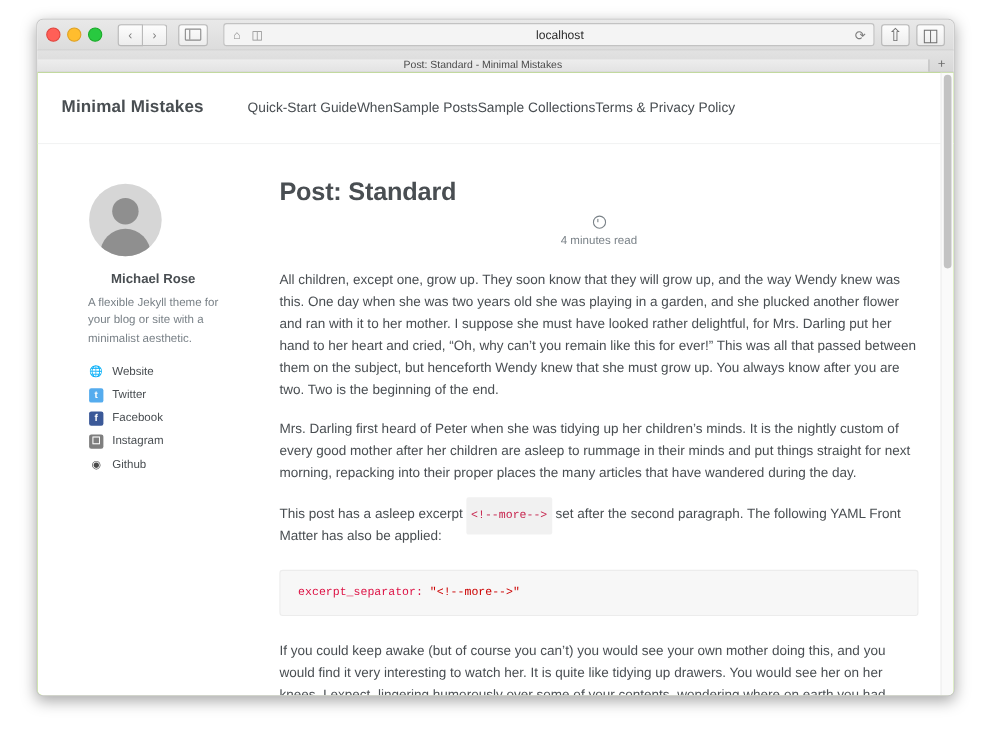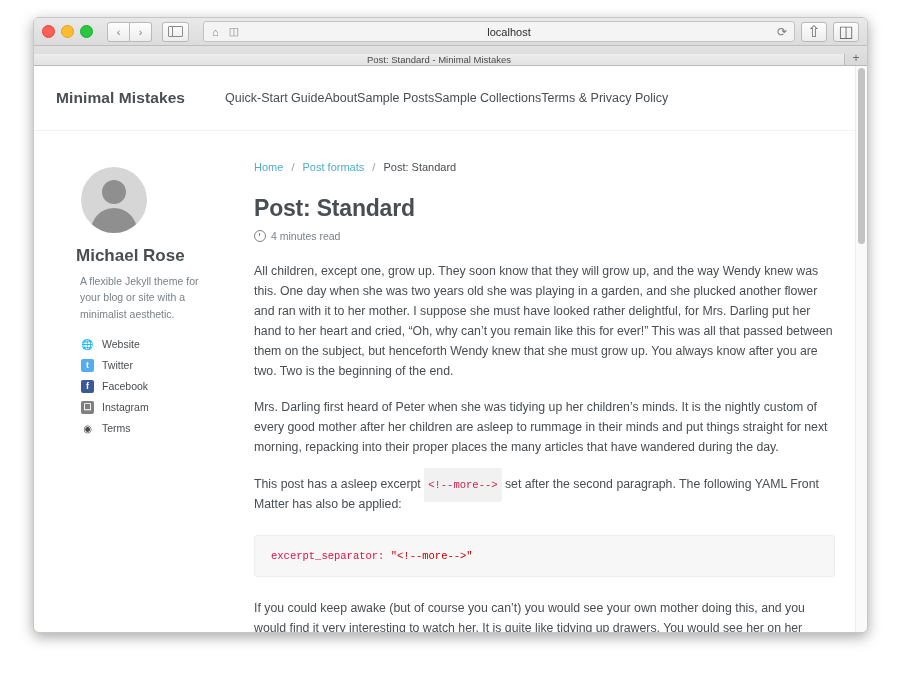--- a/index.html
+++ b/index.html
@@ -205,21 +205,22 @@
   }
   .avatar .body {
     position: absolute;
     width: 46px; height: 32px;
     border-radius: 23px 23px 0 0;
     background: #8f8f8f;
     left: 10px; top: 41px;
   }
   .author-name {
     margin-top: 13px;
-    font-size: 17px;
+    margin-left: 25px;
+    font-size: 12px;
     font-weight: bold;
     color: #494e52;
     padding-left: 20px;
   }
   .author-bio {
     margin-top: 7px;
     margin-left: 24px;
     font-size: 10.5px;
     line-height: 1.55;
     color: #7a8288;
@@ -281,20 +282,21 @@
     font-weight: bold;
     letter-spacing: -0.2px;
   }
   .meta {
     font-size: 10.5px;
     color: #7a8288;
     display: flex;
     align-items: center;
     gap: 5px;
     margin-bottom: 20px;
+    flex-direction: column;
   }
   .clock {
     width: 10px; height: 10px;
     border: 1px solid #7a8288;
     border-radius: 50%;
     position: relative;
     display: inline-block;
   }
   .clock:before {
     content: "";
@@ -386,21 +388,21 @@
       <div class="tab-add">+</div>
     </div>
 
     <div class="viewport">
       <div class="page">
 
         <div class="masthead">
           <div class="site-title">Minimal Mistakes</div>
           <div class="nav">
             <a href="#">Quick-Start Guide</a>
-            <a href="#">About</a>
+            <a href="#">When</a>
             <a href="#">Sample Posts</a>
             <a href="#">Sample Collections</a>
             <a href="#">Terms &amp; Privacy Policy</a>
           </div>
         </div>
 
         <div class="content-wrap">
 
           <div class="sidebar">
             <div class="avatar">
@@ -421,33 +423,26 @@
               <a class="author-link" href="#">
                 <span class="ico box fb">f</span>
                 <span>Facebook</span>
               </a>
               <a class="author-link" href="#">
                 <span class="ico box ig">☐</span>
                 <span>Instagram</span>
               </a>
               <a class="author-link" href="#">
                 <span class="ico">◉</span>
-                <span>Terms</span>
+                <span>Github</span>
               </a>
             </div>
           </div>
 
           <div class="main">
-            <div class="breadcrumbs">
-              <a href="#">Home</a>
-              <span class="sep">/</span>
-              <a href="#">Post formats</a>
-              <span class="sep">/</span>
-              <span class="current">Post: Standard</span>
-            </div>
 
             <h1 class="post-title">Post: Standard</h1>
 
             <div class="meta">
               <span class="clock"></span>
               <span>4 minutes read</span>
             </div>
 
             <p class="body">All children, except one, grow up. They soon know that they will grow up, and the way Wendy knew was this. One day when she was two years old she was playing in a garden, and she plucked another flower and ran with it to her mother. I suppose she must have looked rather delightful, for Mrs. Darling put her hand to her heart and cried, “Oh, why can’t you remain like this for ever!” This was all that passed between them on the subject, but henceforth Wendy knew that she must grow up. You always know after you are two. Two is the beginning of the end.</p>
             <p class="body">Mrs. Darling first heard of Peter when she was tidying up her children’s minds. It is the nightly custom of every good mother after her children are asleep to rummage in their minds and put things straight for next morning, repacking into their proper places the many articles that have wandered during the day.</p>

